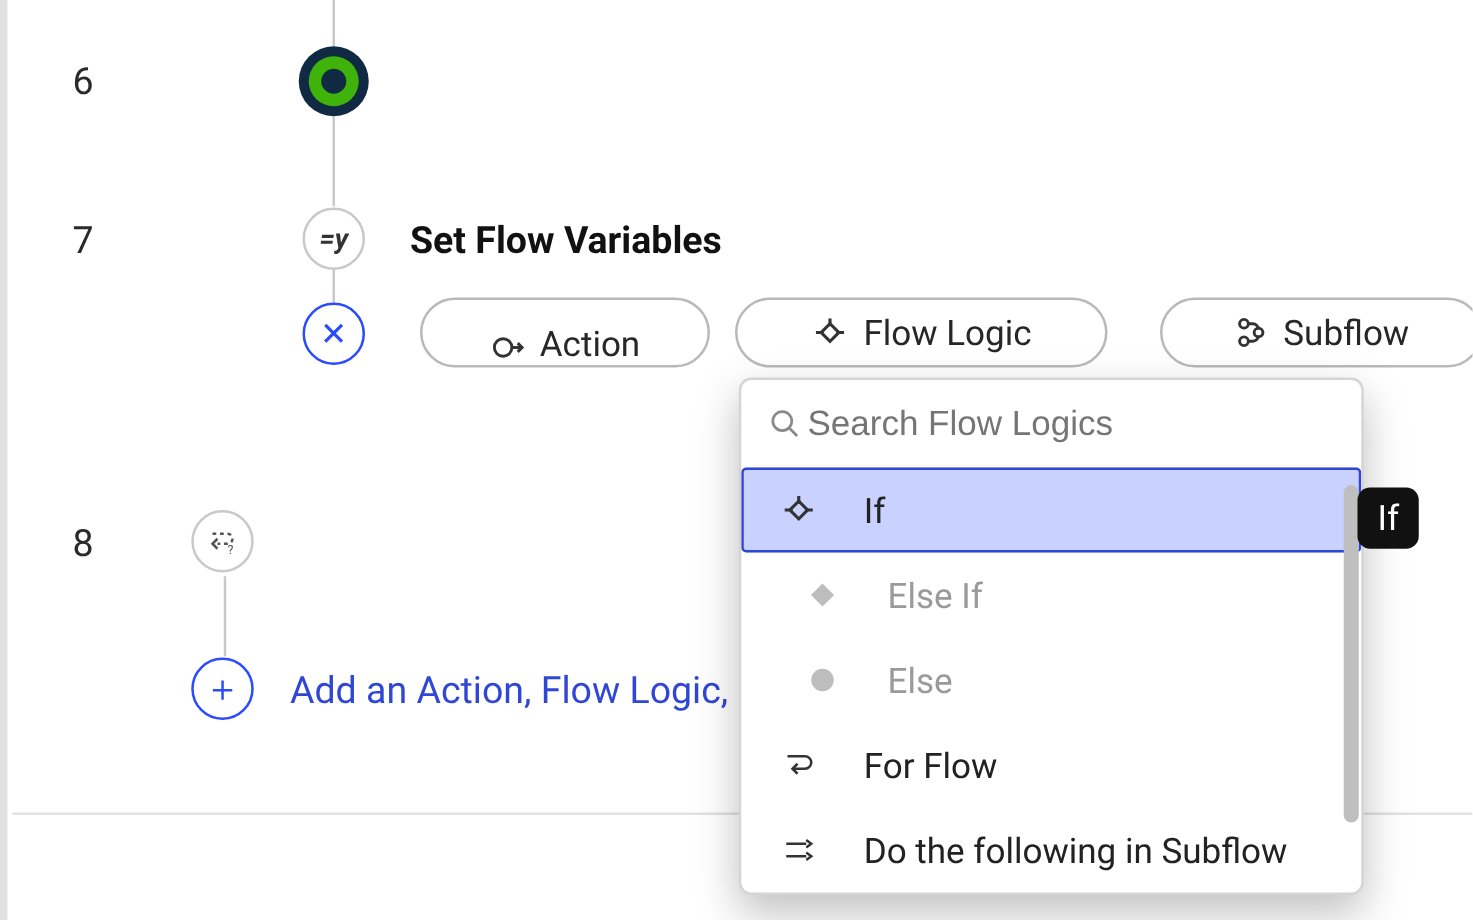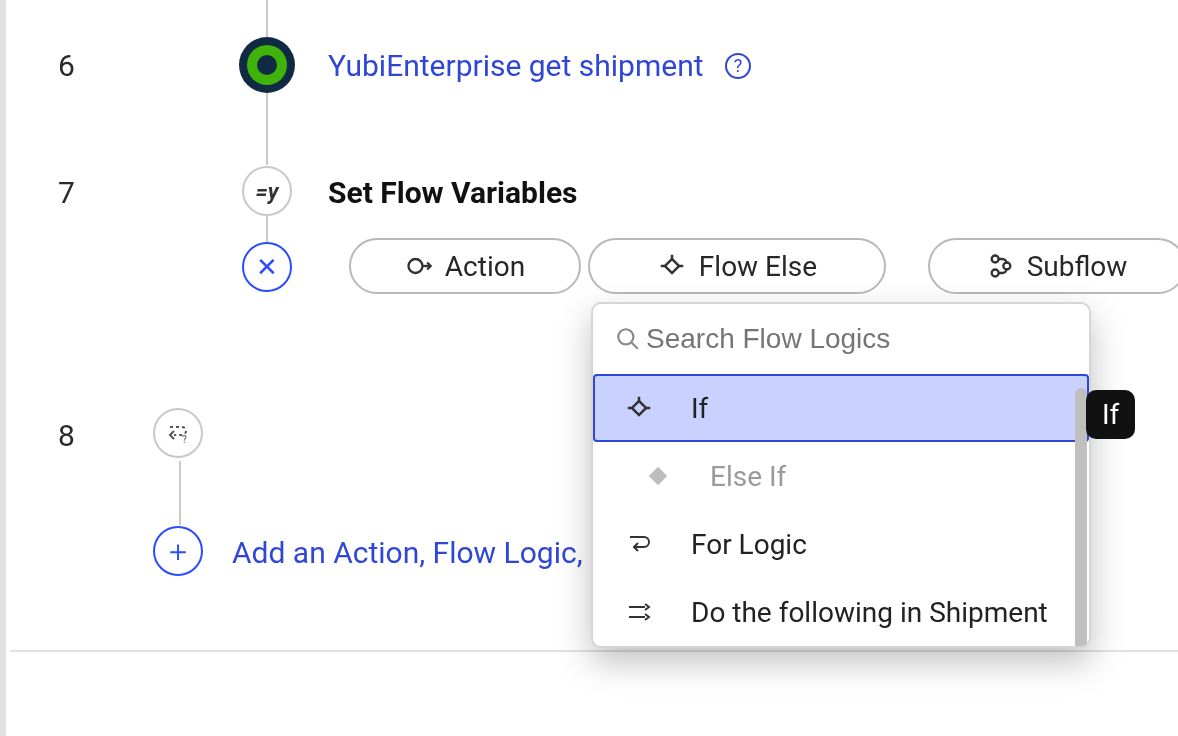--- a/index.html
+++ b/index.html
@@ -58,47 +58,43 @@
   <div class="vline" style="top:93px; height:72px;"></div>
   <div class="vline" style="top:216px; height:26px;"></div>
   <div class="vline" style="left:179px; top:461px; height:64px;"></div>
 
   <div class="step-num" style="left:58px; top:48px;">6</div>
   <div class="node-circle yubi">
     <div class="yubi-inner">
         <div class="yubi-core"></div>
       </div>
   </div>
-  <div class="step-label link-blue" style="left:328px; top:48px;">
-    <span>YubiEnterprise get shipment</span>
-    <span class="help-badge">?</span>
-  </div>
 
   <div class="step-num" style="left:58px; top:175px;">7</div>
   <div class="small-circle gray-border" style="left:242px; top:166px; font-style:italic; font-weight:700;">=y</div>
   <div class="step-label bold" style="left:328px; top:175px;">Set Flow Variables</div>
 
   <div class="small-circle blue-border" style="left:242px; top:242px; font-size:26px;">✕</div>
 
-  <div class="pill" style="left:349px; top:238px; width:232px;">
+  <div class="pill" style="left:336px; top:238px; width:232px;align-items:flex-end;">
     <svg width="28" height="28" viewBox="0 0 24 24" fill="none" stroke="#333" stroke-width="2">
         <circle cx="9" cy="12" r="6"></circle>
         <path d="M15 12h6"></path>
         <path d="M19 9l3 3-3 3"></path>
       </svg>
     <span>Action</span>
   </div>
   <div class="pill" style="left:588px; top:238px; width:298px;">
     <svg width="30" height="30" viewBox="0 0 24 24" fill="none" stroke="#333" stroke-width="2">
         <path d="M3 12h5"></path>
         <rect x="8" y="8" width="8" height="8" transform="rotate(45 12 12)"></rect>
         <path d="M16 12h5"></path>
         <path d="M12 8V3"></path>
       </svg>
-    <span>Flow Else</span>
+    <span>Flow Logic</span>
   </div>
   <div class="pill" style="left:928px; top:238px; width:258px;">
     <svg width="28" height="28" viewBox="0 0 24 24" fill="none" stroke="#333" stroke-width="2">
         <circle cx="7" cy="6" r="3"></circle>
         <circle cx="7" cy="18" r="3"></circle>
         <circle cx="17" cy="12" r="3"></circle>
         <path d="M10 6h3a4 4 0 0 1 4 4"></path>
         <path d="M10 18h3a4 4 0 0 0 4-4"></path>
       </svg>
     <span>Subflow</span>
@@ -139,38 +135,46 @@
         <span>If</span>
       </div>
       <div class="menu-item disabled">
         <span class="menu-icon">
           <svg width="26" height="26" viewBox="0 0 24 24" fill="#bdbdbd">
               <rect x="6" y="6" width="12" height="12" transform="rotate(45 12 12)"></rect>
             </svg>
         </span>
         <span>Else If</span>
       </div>
+      <div class="menu-item disabled">
+        <span class="menu-icon">
+          <svg width="24" height="24" viewBox="0 0 24 24" fill="#bdbdbd">
+              <circle cx="12" cy="12" r="9"></circle>
+            </svg>
+        </span>
+        <span>Else</span>
+      </div>
       <div class="menu-item">
         <span class="menu-icon">
           <svg width="30" height="26" viewBox="0 0 30 26" fill="none" stroke="#333" stroke-width="2">
               <path d="M6 6h14a5 5 0 0 1 0 10H10"></path>
               <path d="M14 12l-4 4 4 4"></path>
             </svg>
         </span>
-        <span>For Logic</span>
+        <span>For Flow</span>
       </div>
       <div class="menu-item">
         <span class="menu-icon">
           <svg width="28" height="24" viewBox="0 0 28 24" fill="none" stroke="#333" stroke-width="2">
               <path d="M4 7h16"></path>
               <path d="M20 4l4 3-4 3"></path>
               <path d="M4 17h16"></path>
               <path d="M20 14l4 3-4 3"></path>
             </svg>
         </span>
-        <span>Do the following in Shipment</span>
+        <span>Do the following in Subflow</span>
       </div>
     </div>
     <div class="scrollbar"></div>
   </div>
 
   <div class="tooltip">If</div>
 </div>
 
 </body></html>

